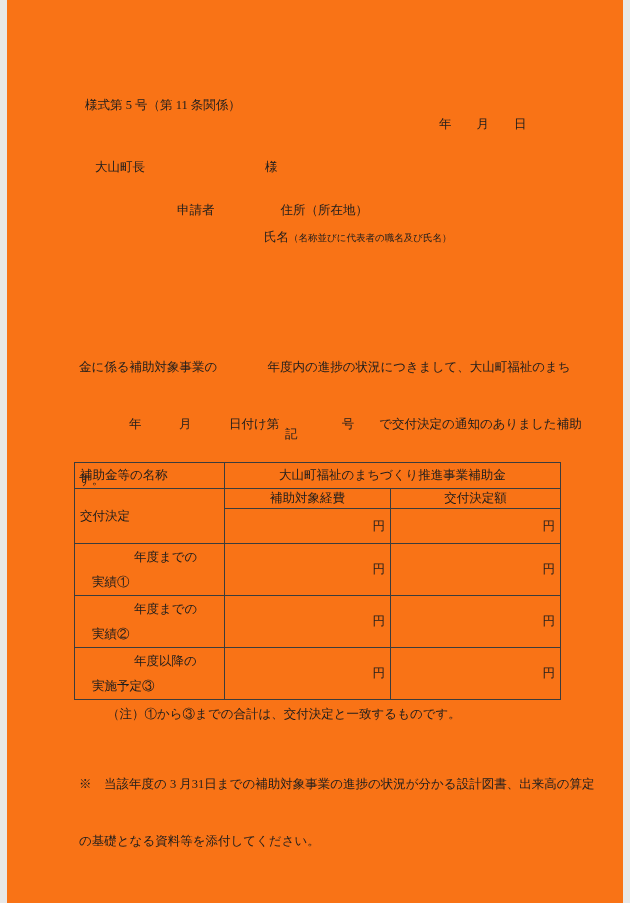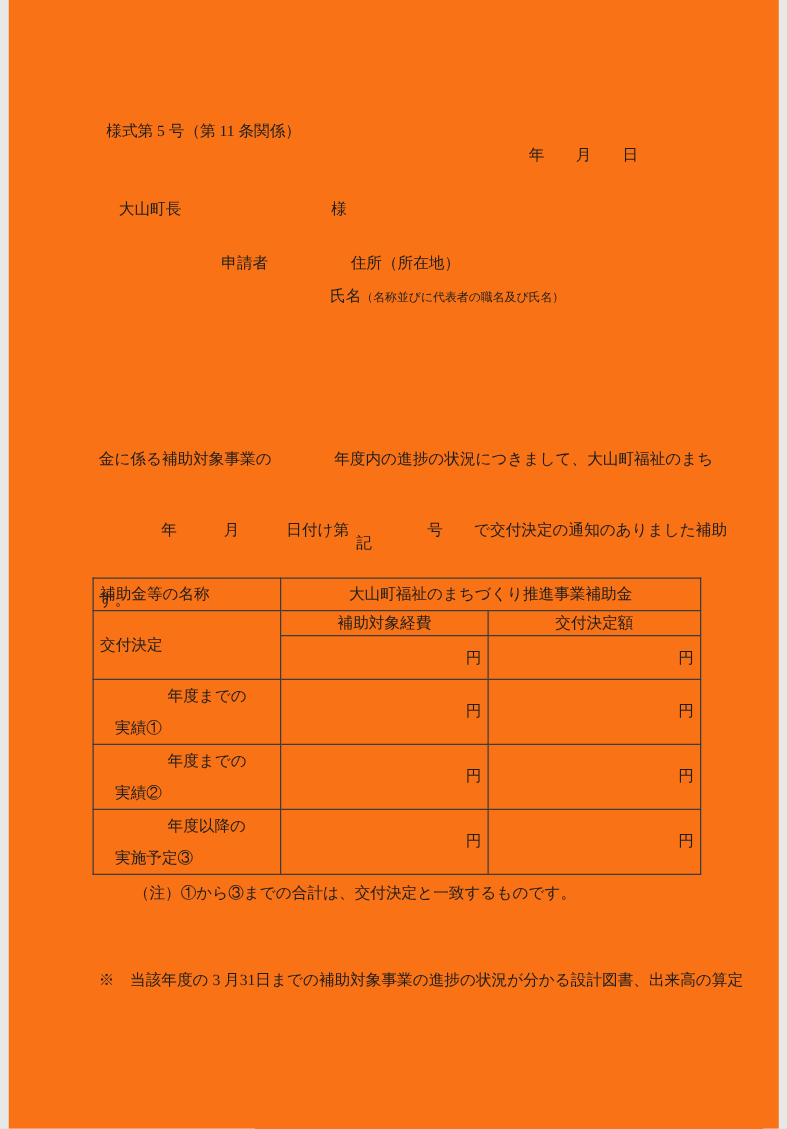--- a/index.html
+++ b/index.html
@@ -9,21 +9,21 @@
     margin:0 auto;
     background:#f97316;
     font-family:"Liberation Serif","DejaVu Serif",serif;
     color:#1d1d1d;
     font-size:12.5px;
     overflow:hidden;
   }
   .abs { position:absolute; white-space:pre; line-height:1.35; }
 
   .form-number   { left:78px;  top:97px; }
-  .date-line     { left:416px; top:116px; }
+  .date-line     { left:432px; top:116px; }
   .addressee     { left:88px;  top:159px; }
   .honorific     { display:inline-block; margin-left:120px; }
   .applicant-row { left:170px; top:202px; }
   .address-label { display:inline-block; margin-left:66px; }
   .name-row      { left:257px; top:229px; }
   .name-note     { font-size:9.5px; }
   .doc-title     { left:168px; top:265px; }
   .body-par      { left:72px;  top:322px; width:500px; }
   .body-par div  { white-space:pre; line-height:23px; }
   .ki-label      { left:278px; top:426px; }
@@ -116,15 +116,16 @@
         <td class="yen">円</td>
         <td class="yen">円</td>
       </tr>
     </tbody>
   </table>
 
   <div class="abs table-note">（注）①から③までの合計は、交付決定と一致するものです。</div>
 
   <div class="abs attachment-note">
     <div>※　当該年度の 3 月31日までの補助対象事業の進捗の状況が分かる設計図書、出来高の算定</div>
+    <div>の基礎となる資料等を添付してください。</div>
   </div>
 
 </div>
 
 </body></html>

